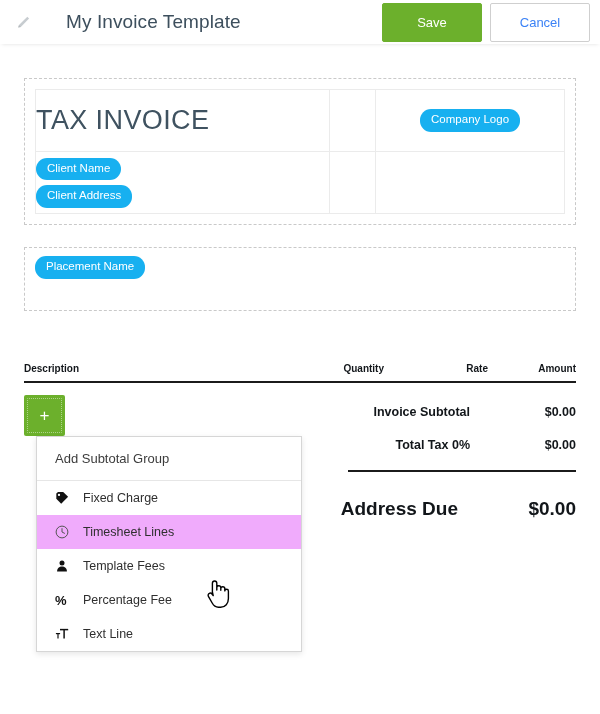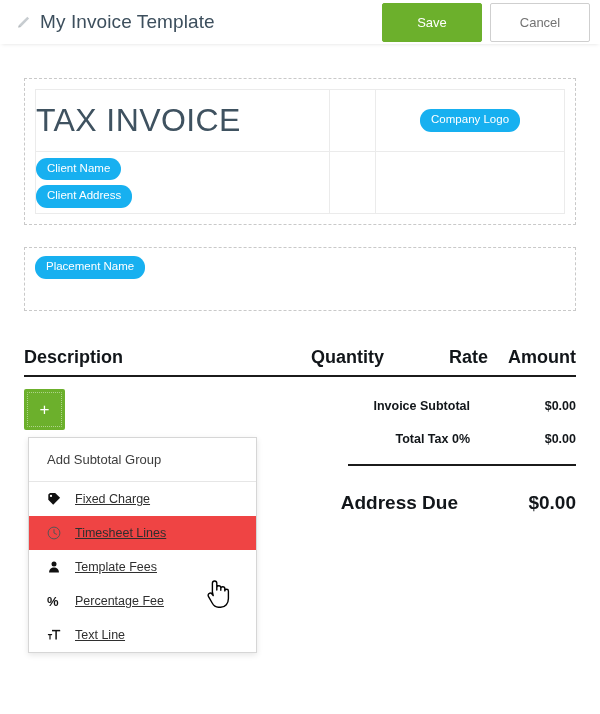--- a/index.html
+++ b/index.html
@@ -14,20 +14,21 @@
   
   .header {
     position: relative;
     height: 44px;
     background: #ffffff;
     display: flex;
     align-items: center;
     padding: 0 10px 0 16px;
     box-shadow: 0 2px 4px -2px rgba(0,0,0,0.13);
     z-index: 40;
+    gap: 26px;
   }
   .pencil-icon {
     width: 16px; height: 16px;
     flex: 0 0 auto;
     margin-right: 8px;
     opacity: 0.55;
   }
   .pencil-icon svg { display: block; }
   .page-title {
     font-size: 19px;
@@ -54,21 +55,21 @@
     justify-content: center;
     padding: 0 20px;
   }
   .btn-save {
     background: #6cb02c;
     color: #ffffff;
     border: 1px solid #6cb02c;
   }
   .btn-cancel {
     background: #ffffff;
-    color: #737373;
+    color: #3b82f6;
     border: 1px solid #cfcfcf;
   }
 
   
   .canvas {
     padding: 0 24px;
     position: relative;
   }
 
   
@@ -90,21 +91,21 @@
     border: 1px solid #ebebeb;
     vertical-align: middle;
     padding: 0;
   }
   .cell-title { height: 62px; padding: 0 16px; }
   .cell-client { height: 62px; padding: 6px 16px; }
   .cell-logo { height: 62px; padding: 0 14px; text-align: center; }
   .cell-blank { }
 
   .tax-invoice-title {
-    font-size: 32px;
+    font-size: 27px;
     font-weight: 400;
     color: #3f5260;
     letter-spacing: 0.4px;
     white-space: nowrap;
     margin-top: 36px;
   }
 
   
   .pill {
     display: inline-block;
@@ -115,24 +116,24 @@
     padding: 5px 11px 6px;
     border-radius: 11px;
     white-space: nowrap;
     cursor: move;
   }
   .pill + .pill { margin-top: 5px; }
   .pill-stack { display: flex; flex-direction: column; align-items: flex-start; }
 
   
   .cols {
-    margin-top: 36px;
-    display: flex;
-    align-items: center;
-    font-size: 18px;
+    margin-top: 52px;
+    display: flex;
+    align-items: center;
+    font-size: 10px;
     font-weight: bold;
     color: #12161a;
     padding-bottom: 7px;
     border-bottom: 2px solid #1b1b1b;
   }
   .col-desc { flex: 1 1 auto; }
   .col-qty  { width: 120px; text-align: right; }
   .col-rate { width: 104px; text-align: right; }
   .col-amt  { width: 88px;  text-align: right; }
 
@@ -161,57 +162,56 @@
     position: absolute;
     left: 3px; right: 3px; top: 3px; bottom: 3px;
     border: 1px dotted rgba(255,255,255,0.45);
     border-radius: 1px;
   }
   .add-btn span { position: relative; z-index: 1; font-weight: 400; }
 
   
   .menu {
     position: absolute;
-    left: 4px;
+    left: 12px;
     top: 53px;
-    width: 229px;
+    width: 266px;
     background: #ffffff;
     border: 1px solid #d6d6d6;
     box-shadow: 0 2px 6px rgba(0,0,0,0.10);
     z-index: 30;
-    margin-top: 7px;
   }
   .menu-head {
     font-size: 13px;
     color: #3c3c3c;
     padding: 14px 16px 14px 18px;
     border-bottom: 1px solid #e6e6e6;
     cursor: pointer;
   }
   .menu-item {
     display: flex;
     align-items: center;
     font-size: 12.5px;
     color: #2f2f2f;
     height: 34px;
     padding: 0 16px 0 18px;
     cursor: pointer;
   }
-  .menu-item.hover { background: #ef4444; }
+  .menu-item.hover { background: #f0abfc; }
   .menu-icon {
     width: 22px;
     flex: 0 0 22px;
     display: flex;
     align-items: center;
     justify-content: flex-start;
     color: #111;
   }
   .menu-icon svg { display: block; }
   .menu-icon .glyph { font-size: 13px; font-weight: bold; line-height: 1; }
-  .menu-label { margin-left: 6px; text-decoration: underline; }
+  .menu-label { margin-left: 6px; }
 
   
   .total-row {
     display: flex;
     align-items: center;
     font-size: 12.5px;
     font-weight: bold;
     color: #12161a;
     height: 33px;
   }

